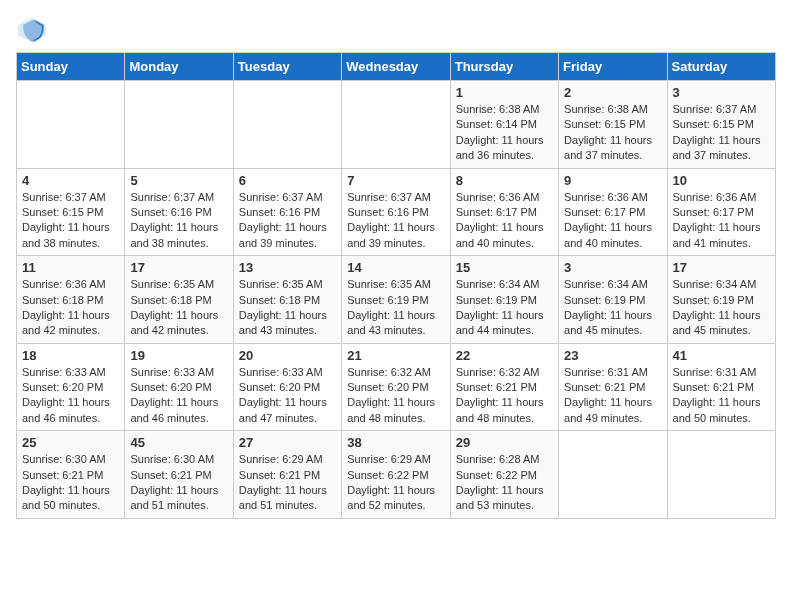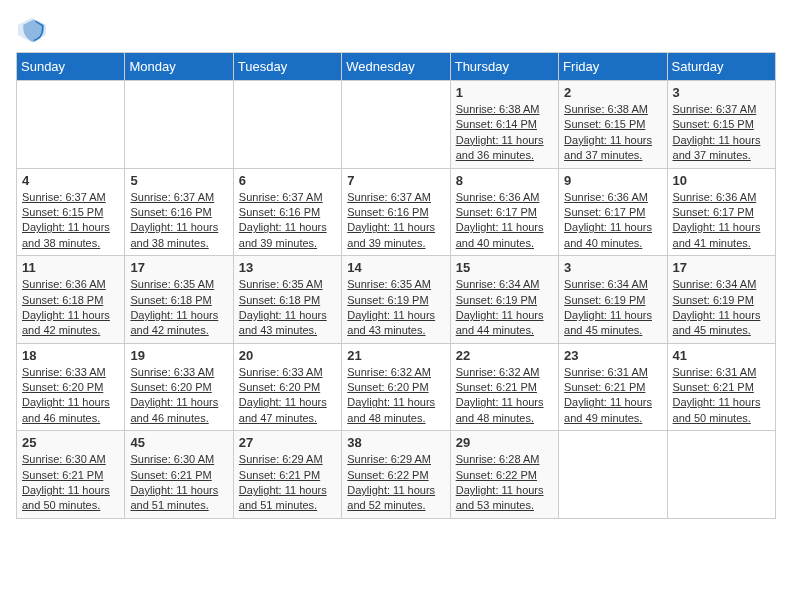--- a/index.html
+++ b/index.html
@@ -54,21 +54,21 @@
     }
     table {
       width: 100%;
       border-collapse: collapse;
       table-layout: fixed;
     }
     thead th {
       background-color: #1a6fc4;
       color: #fff;
       font-size: 13px;
-      font-weight: normal;
+      font-weight: bold;
       padding: 6px 4px;
       text-align: left;
       border: 1px solid #ccc;
     }
     tbody td {
       vertical-align: top;
       border: 1px solid #ccc;
       padding: 4px 5px;
       font-size: 11px;
       color: #333;
@@ -80,21 +80,20 @@
     }
     .day-num {
       font-weight: bold;
       font-size: 13px;
       display: block;
       margin-bottom: 2px;
     }
     .day-info {
       font-size: 11px;
       line-height: 1.4;
-      text-decoration: underline;
     }
     .empty-cell {
       background: #fff !important;
     }
   </style>
 </head>
 <body>
 
 <div class="header">
   <div class="logo">

